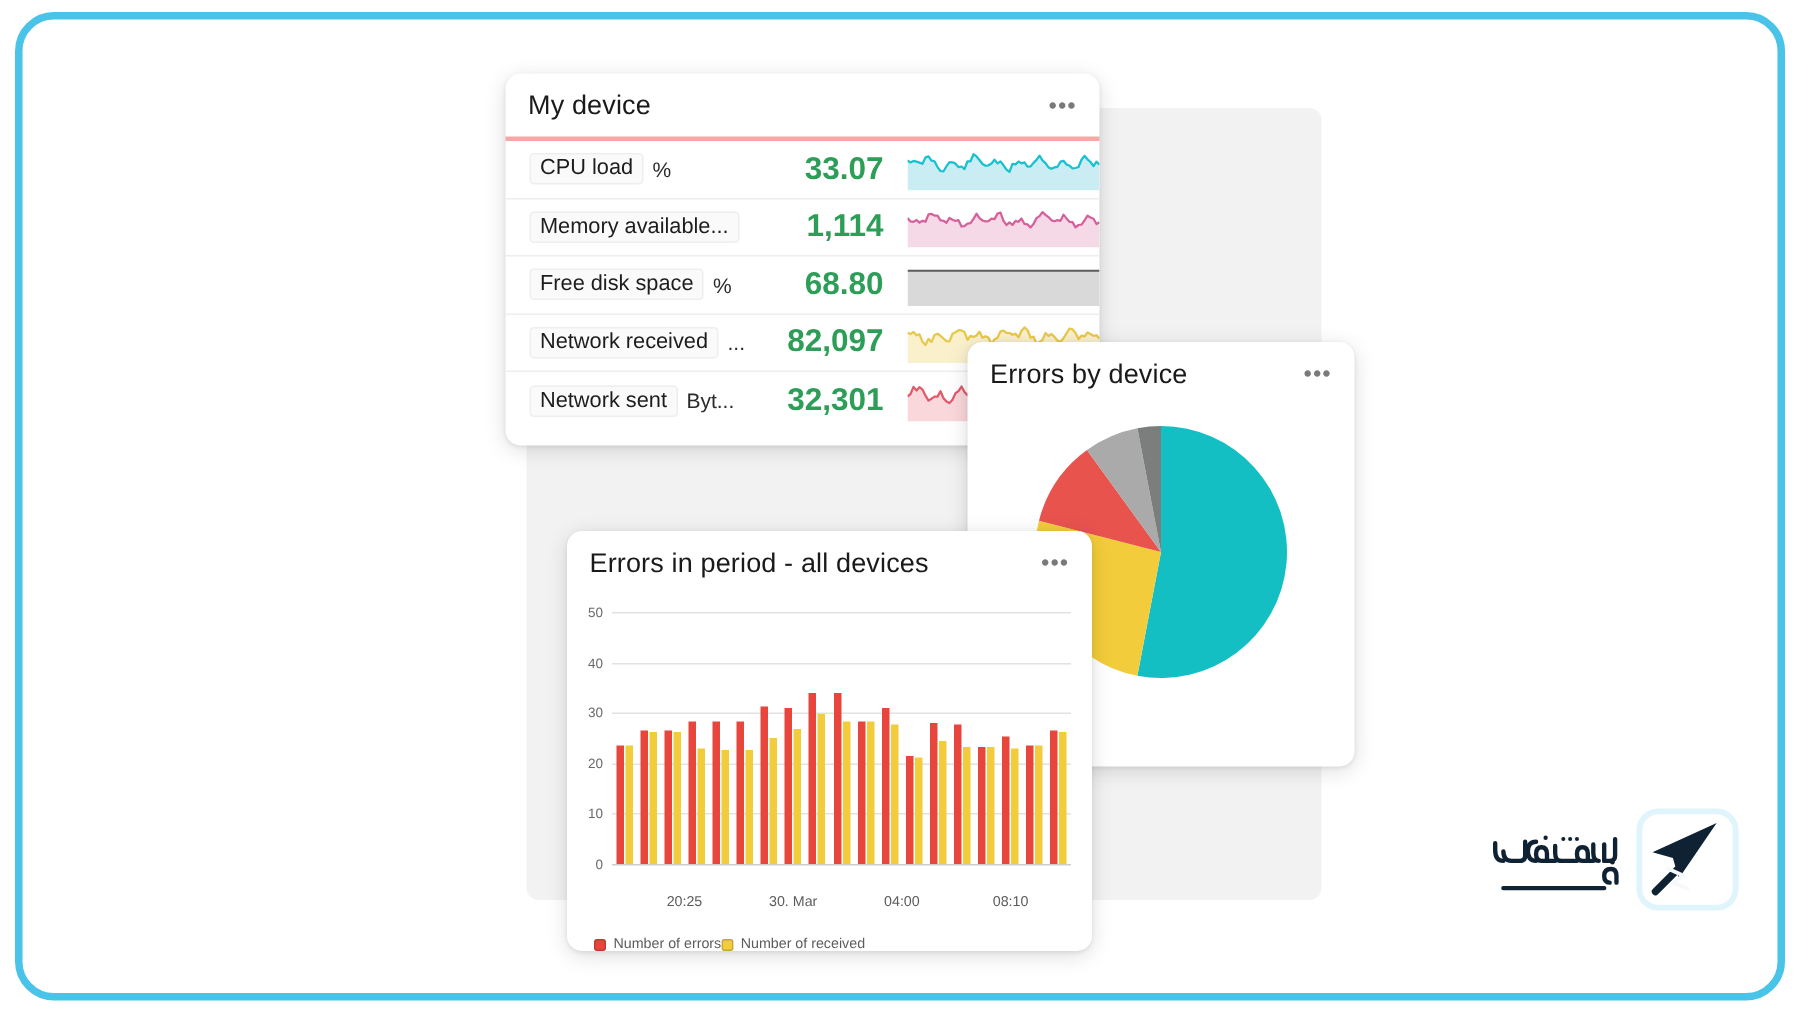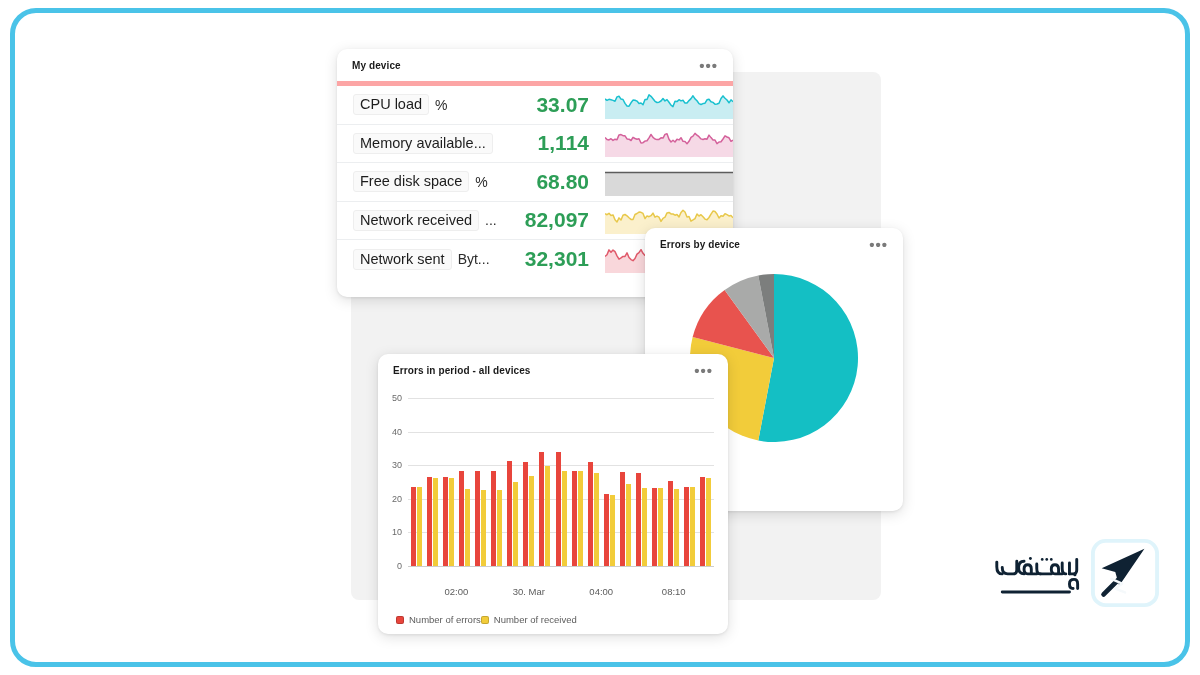--- a/index.html
+++ b/index.html
@@ -35,31 +35,31 @@
     position: absolute;
     background: #ffffff;
     border-radius: 10px;
     box-shadow: 0 3px 14px rgba(0,0,0,0.13), 0 1px 3px rgba(0,0,0,0.08);
   }
   .card-head {
     display: flex; align-items: center; justify-content: space-between;
     padding: 11px 15px 10px 15px;
   }
   .card-title {
-    font-size: 10px; font-weight: 700; color: #1a1a1a; letter-spacing: 0.1px;
+    font-size: 18px; font-weight: 400; color: #1a1a1a; letter-spacing: 0.1px;
     white-space: nowrap;
   }
   .dots {
     font-size: 15px; color: #7a7a7a; line-height: 8px; letter-spacing: 1px;
     cursor: pointer; user-select: none; font-weight: 700;
   }
 
   
   #device-card { left: 337px; top: 49px; width: 396px; height: 248px; }
-  #device-rows { border-top: 5px solid #fca5a5; }
+  #device-rows { border-top: 3px solid #fca5a5; }
   .metric-row {
     display: flex; align-items: center;
     height: 38.5px;
     border-bottom: 1px solid #eceef0;
     padding: 0 0 0 16px;
     gap: 6px;
   }
   .metric-row:last-child { border-bottom: none; }
   .metric-label {
     font-size: 14.5px; color: #1d1d1d; font-weight: 400;
@@ -258,21 +258,21 @@
         <div class="bar err" style="left: 274.132px; width: 5px; bottom: 16px; height: 78.288px; background: rgb(232, 69, 60);"></div>
         <div class="bar warn" style="left: 280.132px; width: 5px; bottom: 16px; height: 78.288px; background: rgb(242, 204, 58);"></div>
         <div class="bar err" style="left: 290.237px; width: 5px; bottom: 16px; height: 85.008px; background: rgb(232, 69, 60);"></div>
         <div class="bar warn" style="left: 296.237px; width: 5px; bottom: 16px; height: 77.28px; background: rgb(242, 204, 58);"></div>
         <div class="bar err" style="left: 306.342px; width: 5px; bottom: 16px; height: 78.96px; background: rgb(232, 69, 60);"></div>
         <div class="bar warn" style="left: 312.342px; width: 5px; bottom: 16px; height: 78.96px; background: rgb(242, 204, 58);"></div>
         <div class="bar err" style="left: 322.447px; width: 5px; bottom: 16px; height: 89.04px; background: rgb(232, 69, 60);"></div>
         <div class="bar warn" style="left: 328.447px; width: 5px; bottom: 16px; height: 88.368px; background: rgb(242, 204, 58);"></div>
       </div>
     <div id="xaxis" style="position:relative;height:18px;margin-top:4px;">
-        <div class="xlab" style="left: 78.3158px;">02:00</div>
+        <div class="xlab" style="left: 78.3158px;">20:25</div>
         <div class="xlab" style="left: 150.789px;">30. Mar</div>
         <div class="xlab" style="left: 223.263px;">04:00</div>
         <div class="xlab" style="left: 295.737px;">08:10</div>
       </div>
     <div id="legend">
         <div class="legend-item">
           <span class="swatch" style="background:#E8453C"></span>
           <span>Number of errors</span>
         </div>
         <div class="legend-item">

